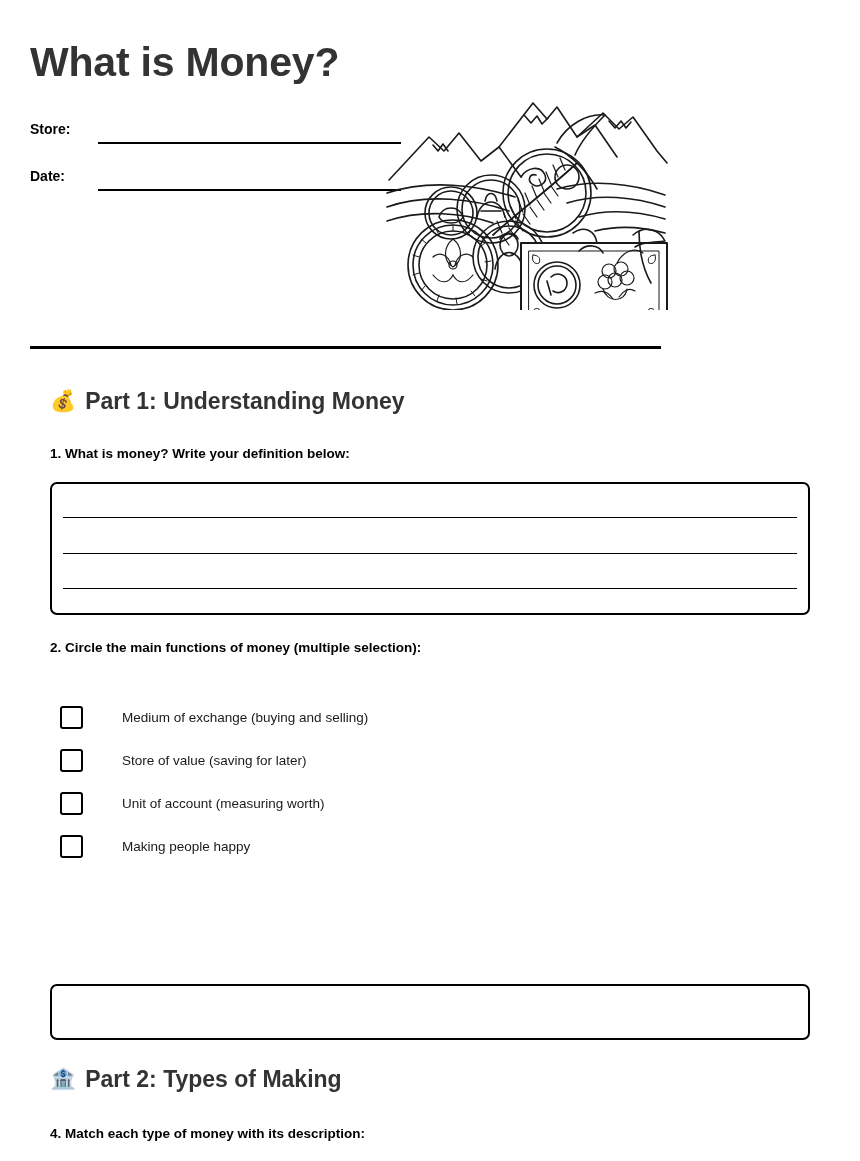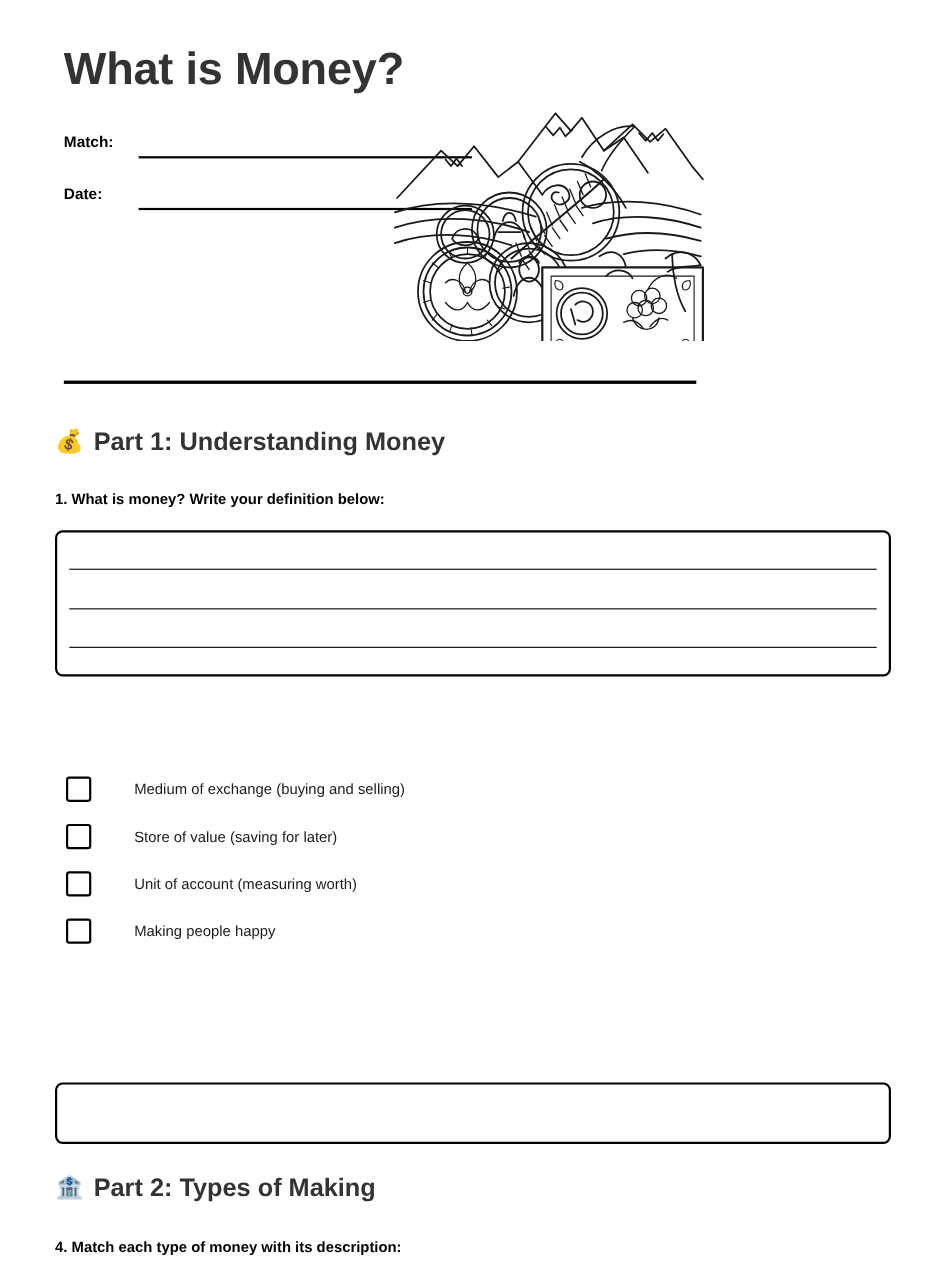--- a/index.html
+++ b/index.html
@@ -13,21 +13,21 @@
     font-family: "Liberation Sans", sans-serif;
     color: #000000;
     overflow: hidden;
     position: relative;
   }
   .page {
     position: relative;
     width: 691px;
     height: 1161px;
     box-sizing: border-box;
-    padding: 0 58px;
+    padding: 0 30px;
   }
 
   
   .header {
     position: relative;
     height: 290px;
   }
   .title {
     position: absolute;
     left: 0;
@@ -163,21 +163,21 @@
 
 <div class="page">
 
   <div class="header">
 
     <h1 class="title">What is Money?</h1>
 
     <div class="field-block">
 
       <div class="field-row">
-        <span class="field-label">Match:</span>
+        <span class="field-label">Store:</span>
         <span class="field-line"></span>
       </div>
 
       <div class="field-row">
         <span class="field-label">Date:</span>
         <span class="field-line"></span>
       </div>
 
     </div>
 
@@ -320,20 +320,23 @@
   <div class="abs w-content" style="top:446px;">
     <p class="question">1. What is money? Write your definition below:</p>
   </div>
 
   <div class="abs w-content answer-box tall" style="top:482px;">
     <span class="write-line l1"></span>
     <span class="write-line l2"></span>
     <span class="write-line l3"></span>
   </div>
 
+  <div class="abs w-content" style="top:640px;">
+    <p class="question">2. Circle the main functions of money (multiple selection):</p>
+  </div>
 
   <ul class="abs w-content options" style="top:696px;">
 
     <li class="option-row">
       <span class="checkbox"></span>
       <span class="option-label">Medium of exchange (buying and selling)</span>
     </li>
 
     <li class="option-row">
       <span class="checkbox"></span>

